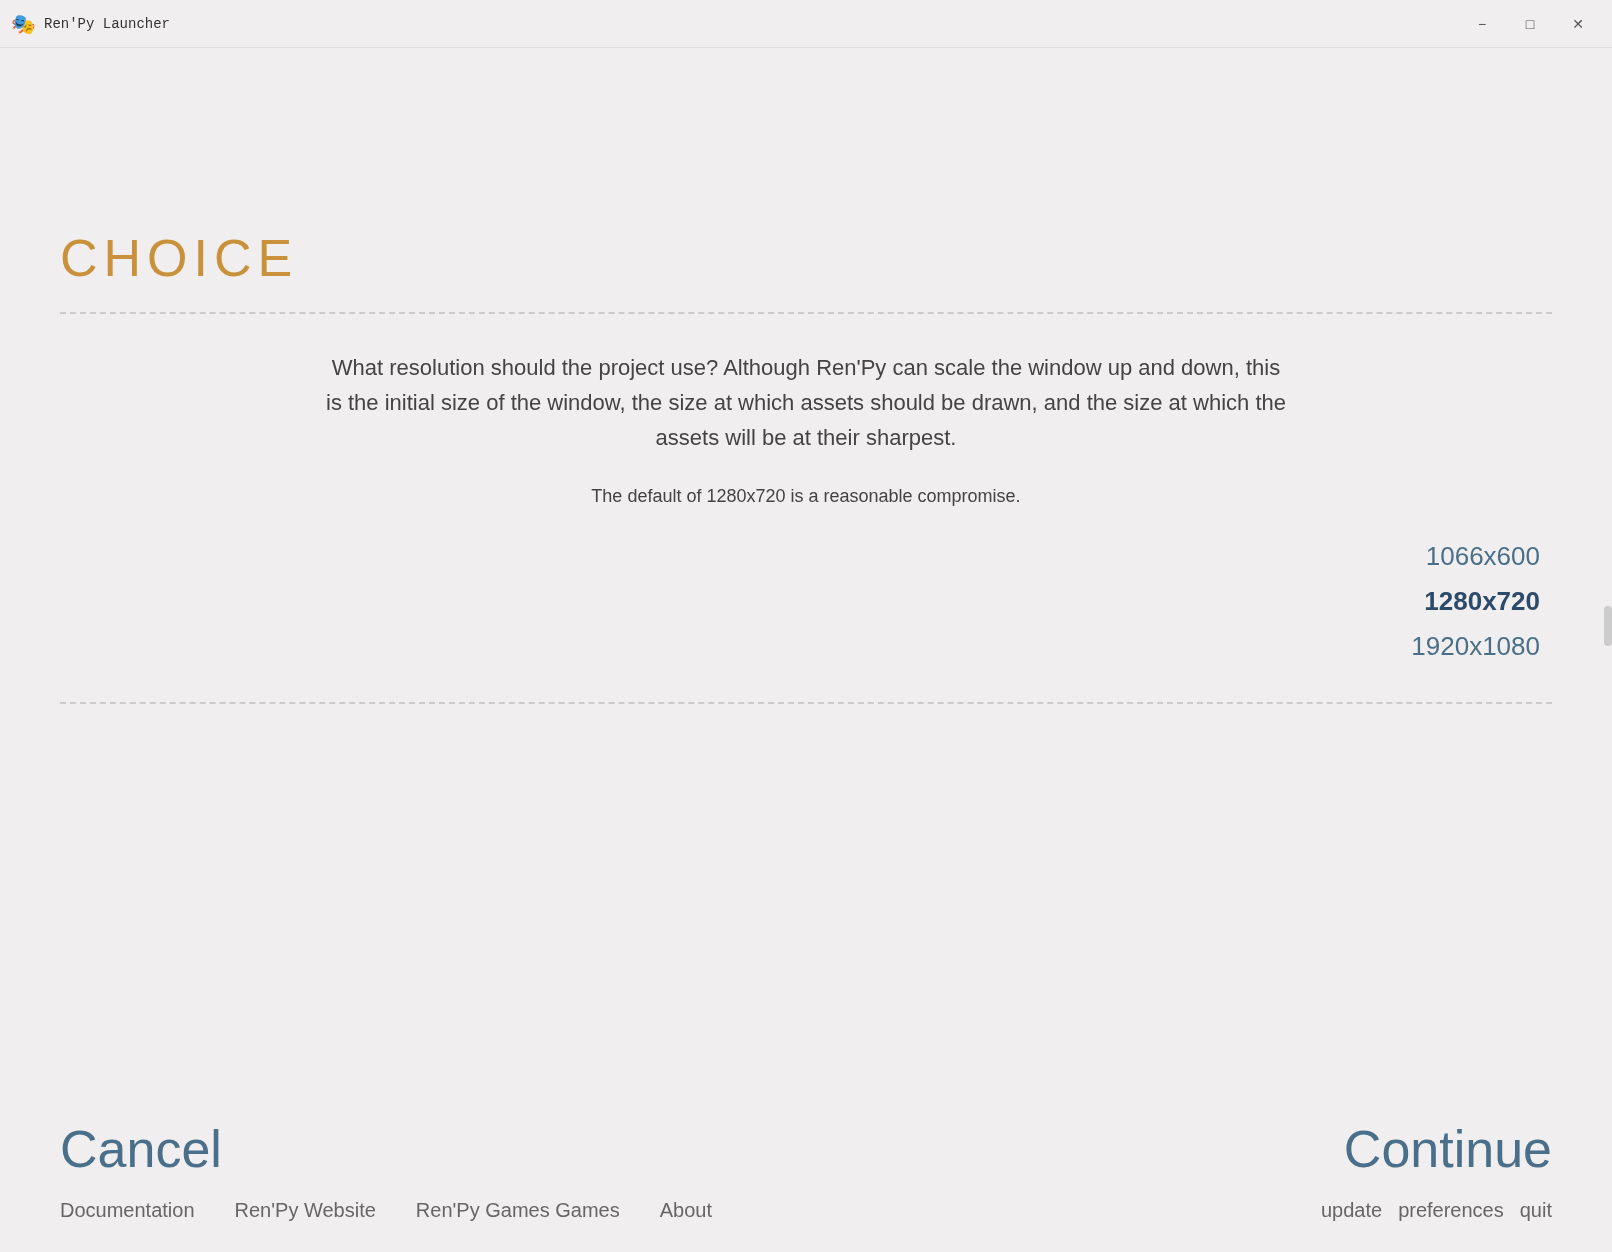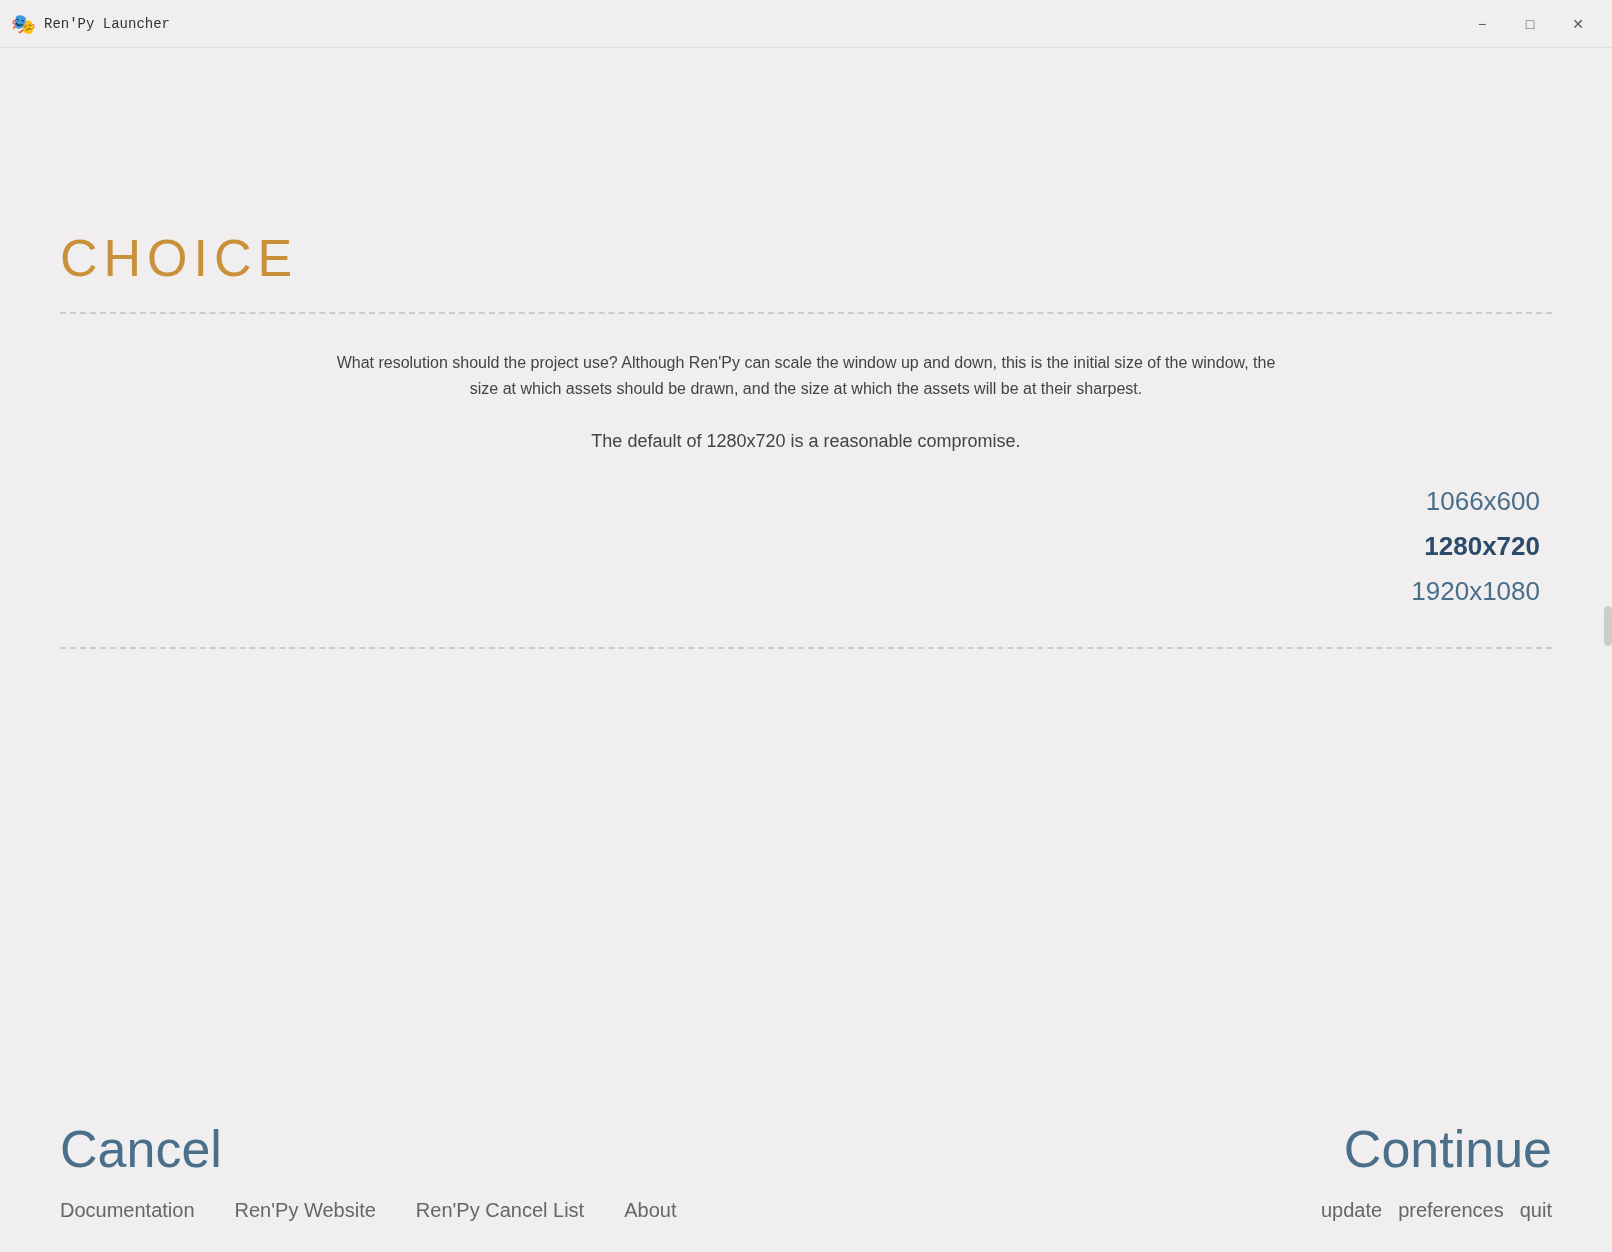--- a/index.html
+++ b/index.html
@@ -104,21 +104,21 @@
     }
 
     .dashed-divider-bottom {
       border: none;
       border-top: 2px dashed #ccc;
       margin: 36px 0 0 0;
     }
 
     .choice-description {
       text-align: center;
-      font-size: 16px;
+      font-size: 22px;
       color: #444;
       line-height: 1.6;
       max-width: 960px;
       margin: 0 auto 30px auto;
     }
 
     .choice-default {
       text-align: center;
       font-size: 18px;
       color: #444;
@@ -250,21 +250,21 @@
 
   <div class="bottom-actions">
     <span class="action-cancel">Cancel</span>
     <span class="action-continue">Continue</span>
   </div>
 
   <div class="footer">
     <div class="footer-left">
       <span class="footer-link">Documentation</span>
       <span class="footer-link">Ren'Py Website</span>
-      <span class="footer-link">Ren'Py Cancel List</span>
+      <span class="footer-link">Ren'Py Games Games</span>
       <span class="footer-link">About</span>
     </div>
     <div class="footer-right">
       <span class="footer-link">update</span>
       <span class="footer-link">preferences</span>
       <span class="footer-link">quit</span>
     </div>
   </div>
 
 </div>

